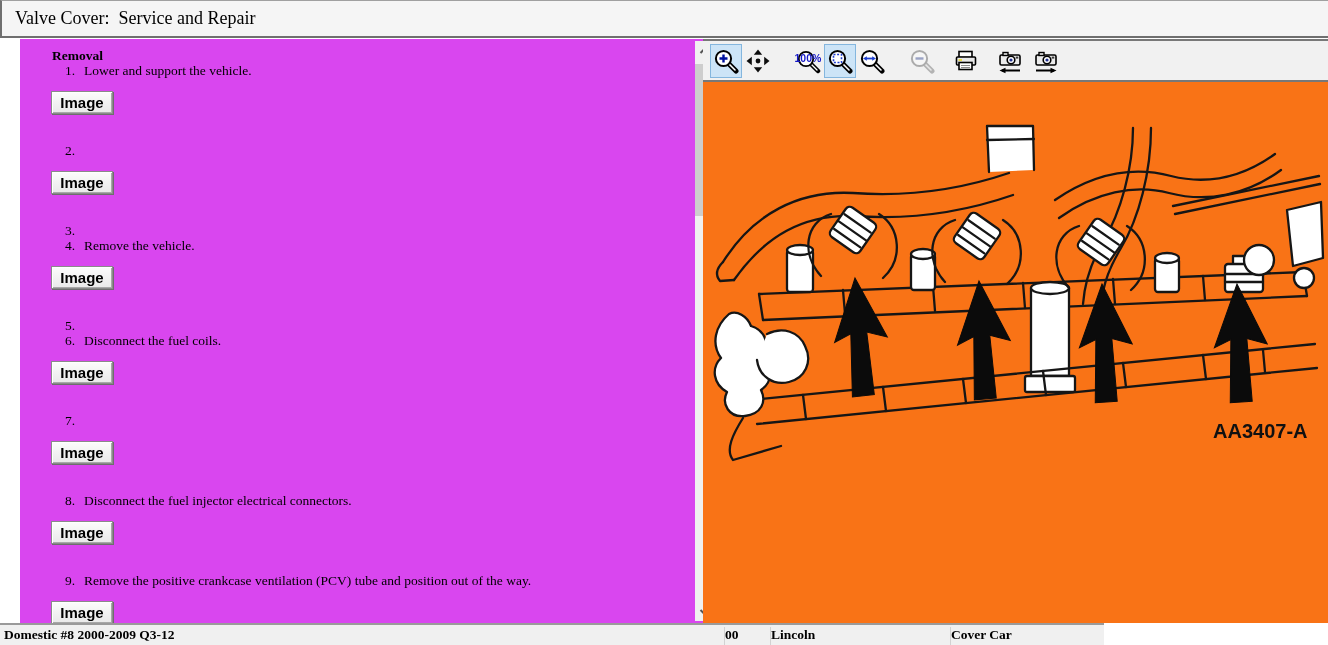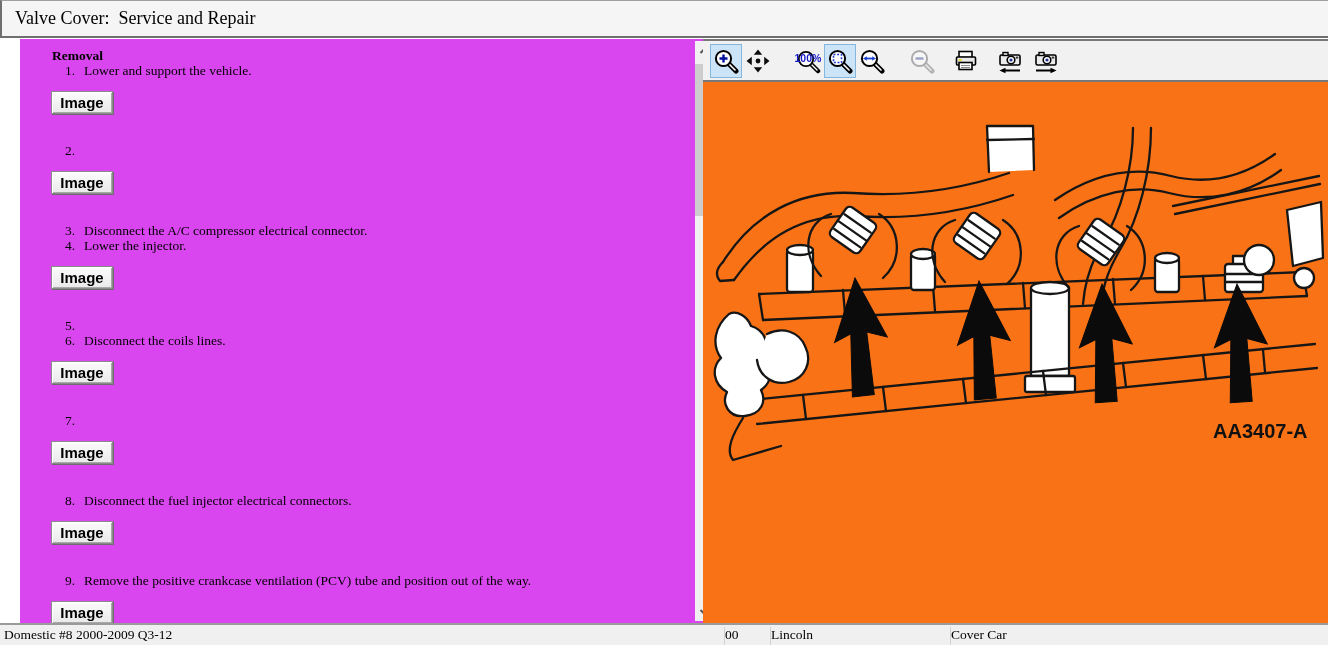--- a/index.html
+++ b/index.html
@@ -53,23 +53,24 @@
   .tbtn { width:32px; height:34px; display:flex; align-items:center; justify-content:center;
           border:1px solid transparent; background:transparent; cursor:pointer; }
   .tbtn.selected { background:#cce4f7; border:1px solid #84b6de; }
   .tbtn.disabled { cursor:default; }
   .ml7{margin-left:7px;} .ml0{margin-left:0;} .ml6{margin-left:18px;} .ml12{margin-left:12px;} .ml4{margin-left:4px;}
 
   .viewer { position:absolute; left:0; top:43px; width:625px; height:541px; background:#f97316; overflow:hidden; }
 
   
   .statusbar {
-    position:absolute; left:0; top:623px; width:1328px; height:22px;
+    position:absolute; left:0; top:623px; width:1104px; height:22px;
     background:#f0f0f0; border-top:2px solid #9a9a9a;
     font-size:13.5px;
+    font-weight:bold;
   }
   .sb-left { position:absolute; left:4px; top:2px; }
   .sb-cell { position:absolute; top:2px; padding-left:0; border-left:1px solid #d2d2d2; height:18px; }
   .cell-0 { left:724px; width:46px; }
   .cell-1 { left:770px; width:180px; }
   .cell-2 { left:950px; width:178px; }
   .cell-3 { left:1128px; width:200px; }
 </style>
 </head>
 <body>
@@ -95,36 +96,35 @@
       <div class="group">
         <div class="step">
           <span class="step-num">2.</span>
         </div>
         <button class="img-btn">Image</button>
       </div>
 
       <div class="group">
         <div class="step">
           <span class="step-num">3.</span>
-          <span class="step-text">Disconnect the A/C compressor electrical connector.</span>
         </div>
         <div class="step">
           <span class="step-num">4.</span>
-          <span class="step-text">Lower the injector.</span>
+          <span class="step-text">Remove the vehicle.</span>
         </div>
         <button class="img-btn">Image</button>
       </div>
 
       <div class="group">
         <div class="step">
           <span class="step-num">5.</span>
         </div>
         <div class="step">
           <span class="step-num">6.</span>
-          <span class="step-text">Disconnect the coils lines.</span>
+          <span class="step-text">Disconnect the fuel coils.</span>
         </div>
         <button class="img-btn">Image</button>
       </div>
 
       <div class="group">
         <div class="step">
           <span class="step-num">7.</span>
         </div>
         <button class="img-btn">Image</button>
       </div>

